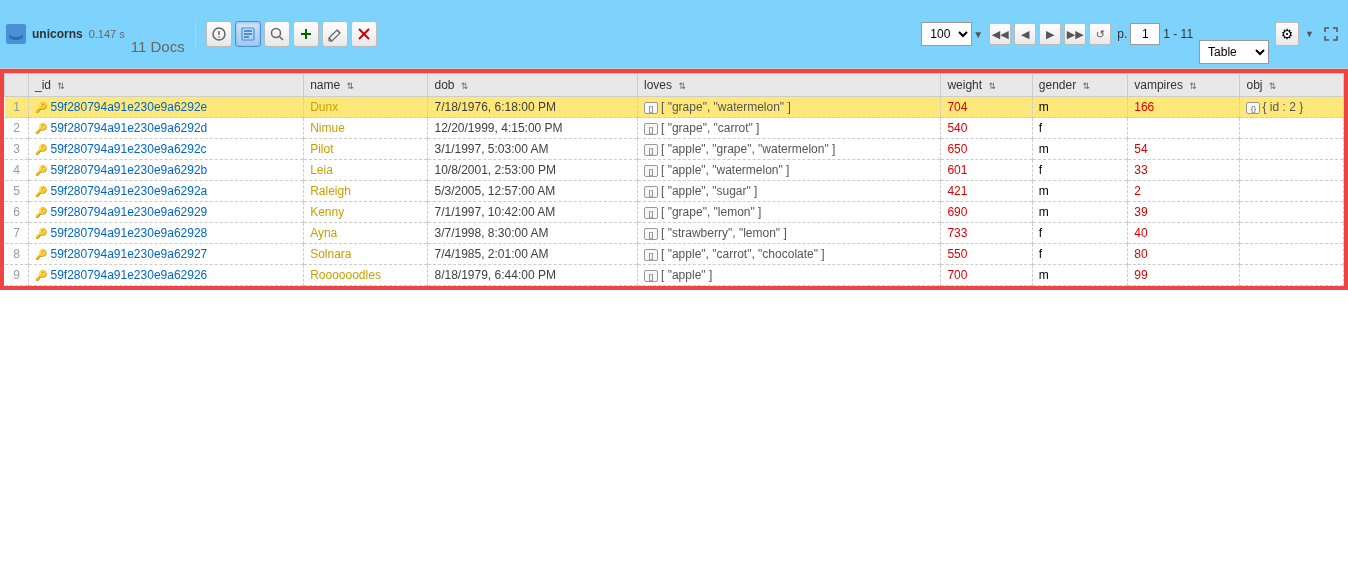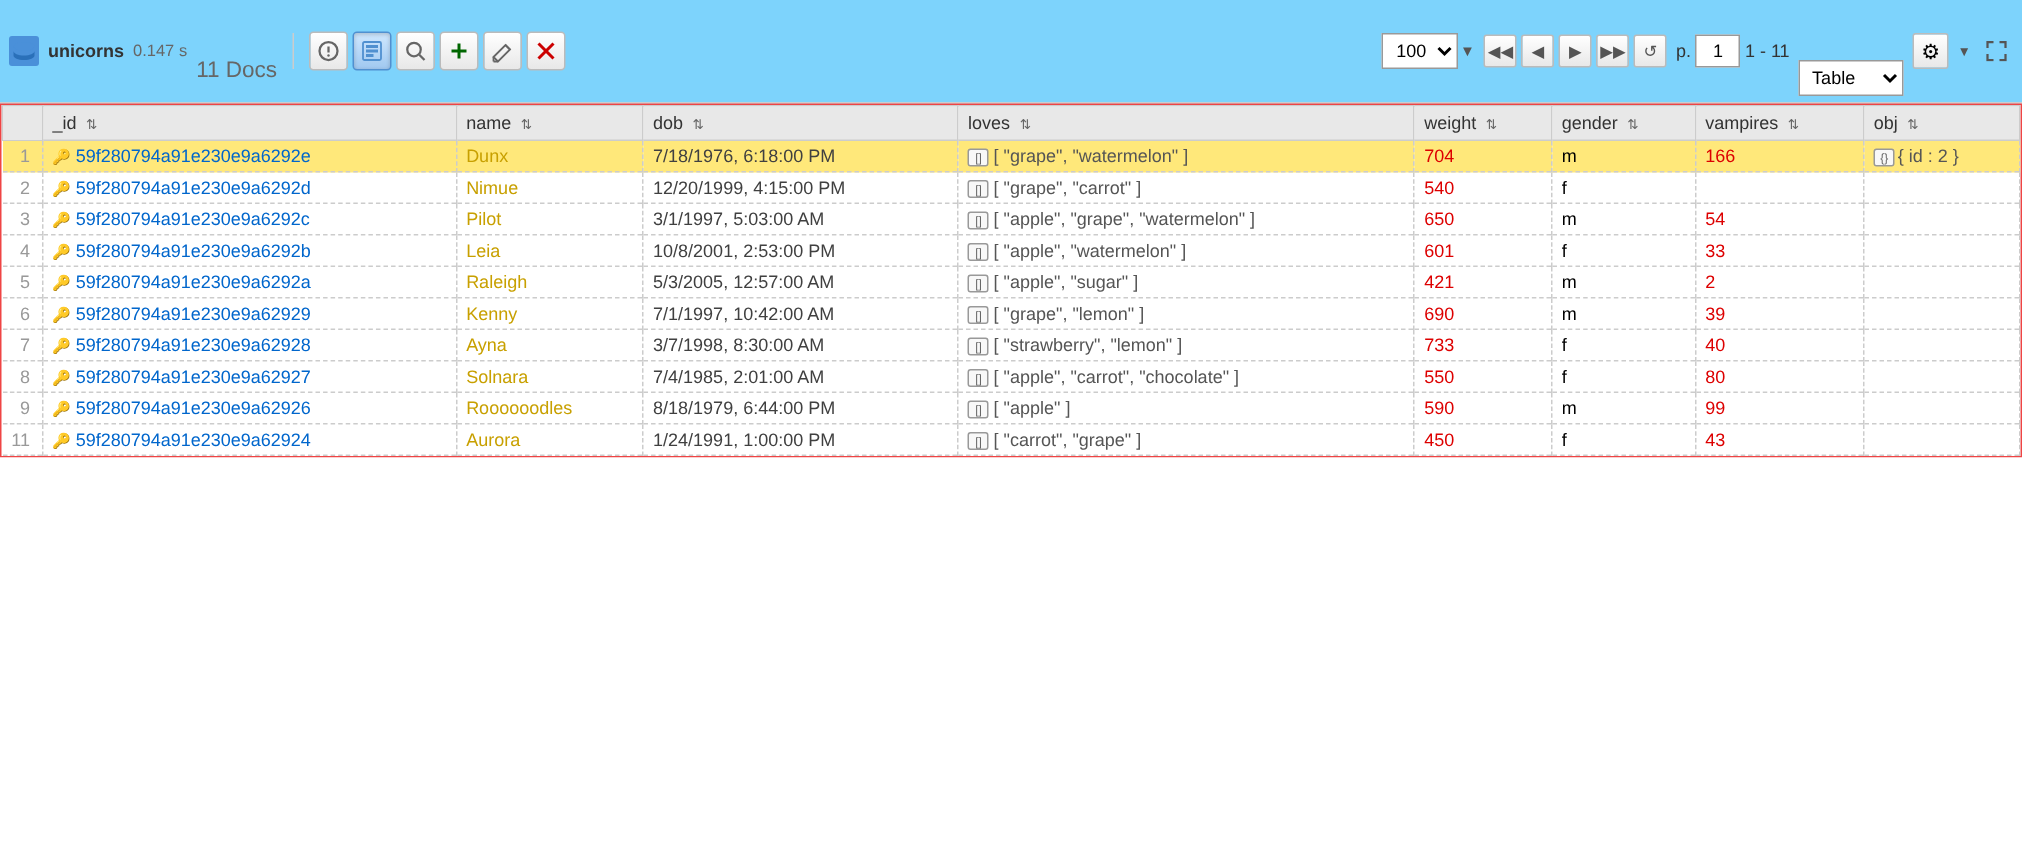--- a/index.html
+++ b/index.html
@@ -59,21 +59,20 @@
     .toolbar-btn.red-btn { color: #c00; }
     .toolbar-btn.green-btn { color: #060; }
     .spacer { flex: 1; }
     .page-size-select {
       height: 24px;
       border: 1px solid #999;
       background: #fff;
       padding: 0 4px;
       font-size: 12px;
       cursor: pointer;
-      text-align: center;
     }
     .nav-btn {
       width: 22px; height: 22px;
       border: 1px solid #bbb;
       background: linear-gradient(180deg, #fff 0%, #e8e8e8 100%);
       border-radius: 2px;
       cursor: pointer;
       display: flex; align-items: center; justify-content: center;
       font-size: 11px;
       color: #555;
@@ -109,21 +108,21 @@
       width: 22px; height: 22px;
       border: none;
       background: transparent;
       cursor: pointer;
       font-size: 14px;
       display: flex; align-items: center; justify-content: center;
     }
 
     .table-container {
       overflow: auto;
-      border: 1px solid #ef4444;
+      border: 4px solid #ef4444;
     }
     table {
       width: 100%;
       border-collapse: collapse;
       font-size: 12px;
     }
     thead tr {
       background: #e8e8e8;
     }
     thead th {
@@ -417,31 +416,20 @@
           <td class="gender-cell">f</td>
           <td class="vampires-cell">80</td>
           <td class="obj-cell"></td>
         </tr>
         <tr>
           <td class="row-num">9</td>
           <td class="id-cell"><span class="key-icon">🔑</span><span>59f280794a91e230e9a62926</span></td>
           <td class="name-cell">Roooooodles</td>
           <td class="dob-cell">8/18/1979, 6:44:00 PM</td>
           <td class="loves-cell"><span class="array-icon">[]</span><span>[ "apple" ]</span></td>
-          <td class="weight-cell">590</td>
+          <td class="weight-cell">700</td>
           <td class="gender-cell">m</td>
           <td class="vampires-cell">99</td>
-          <td class="obj-cell"></td>
-        </tr>
-        <tr>
-          <td class="row-num">11</td>
-          <td class="id-cell"><span class="key-icon">🔑</span><span>59f280794a91e230e9a62924</span></td>
-          <td class="name-cell">Aurora</td>
-          <td class="dob-cell">1/24/1991, 1:00:00 PM</td>
-          <td class="loves-cell"><span class="array-icon">[]</span><span>[ "carrot", "grape" ]</span></td>
-          <td class="weight-cell">450</td>
-          <td class="gender-cell">f</td>
-          <td class="vampires-cell">43</td>
           <td class="obj-cell"></td>
         </tr>
       </tbody>
   </table>
 </div>
 
 </body></html>

